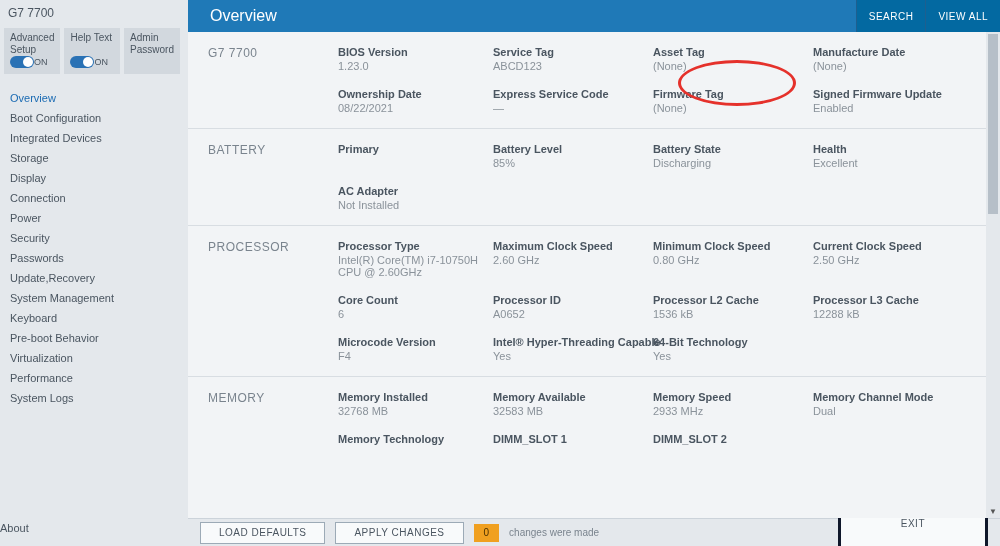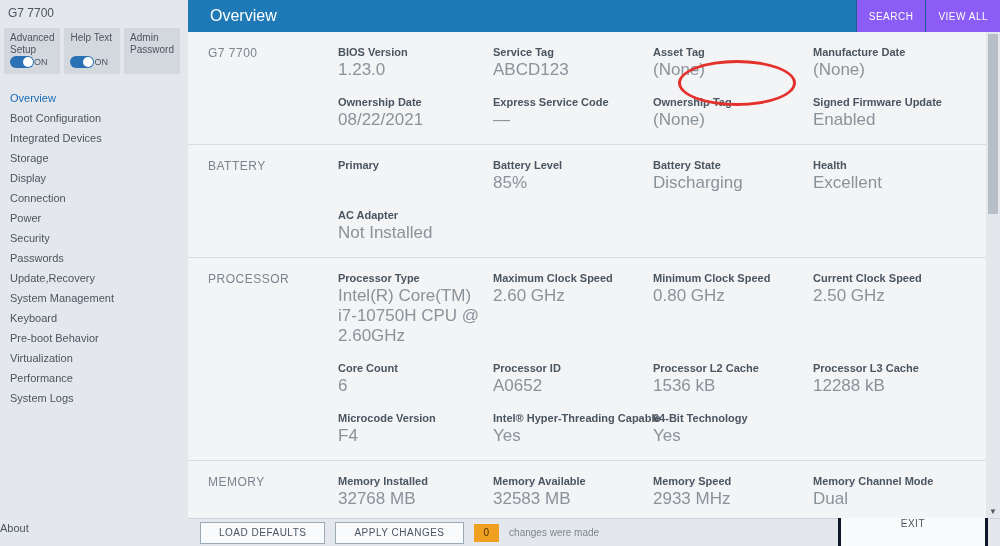--- a/index.html
+++ b/index.html
@@ -93,21 +93,21 @@
     background: #1f79b7;
     color: #fff;
     display: flex;
     align-items: center;
     padding: 0 0 0 22px;
   }
   .header-title { font-size: 16px; font-weight: 400; flex:1;}
   .header-btn {
     height: 100%;
     padding: 16px 12px;
-    background: #8b5cf6;
+    background: #0369a1;
     color:#fff;
     font-size: 10px;
     letter-spacing: 0.5px;
     display:flex; align-items:center;
     border-left:1px solid #1e5f8f;
     cursor:pointer;
   }
   .content {
     flex:1;
     overflow: hidden;
@@ -153,21 +153,21 @@
     align-content: start;
   }
   .field .lbl{
     font-size:11px;
     font-weight: 700;
     color:#4a5560;
     margin-bottom:2px;
     white-space: nowrap;
   }
   .field .val{
-    font-size:17px;
+    font-size:11px;
     color:#8a929a;
   }
   .wide .val { white-space: normal; }
   
   .ellipse{
     position:absolute;
     border:3px solid #e5312b;
     border-radius: 50%;
     width: 118px;
     height: 46px;
@@ -297,21 +297,21 @@
             </div>
           <div class="field">
               <div class="lbl">Ownership Date</div>
               <div class="val">08/22/2021</div>
             </div>
           <div class="field">
               <div class="lbl">Express Service Code</div>
               <div class="val">—</div>
             </div>
           <div class="field">
-              <div class="lbl">Ownership Tag</div>
+              <div class="lbl">Firmware Tag</div>
               <div class="val">(None)</div>
             </div>
           <div class="field">
               <div class="lbl">Signed Firmware Update</div>
               <div class="val">Enabled</div>
             </div>
         </div>
       </div>
 
       <div class="section">

